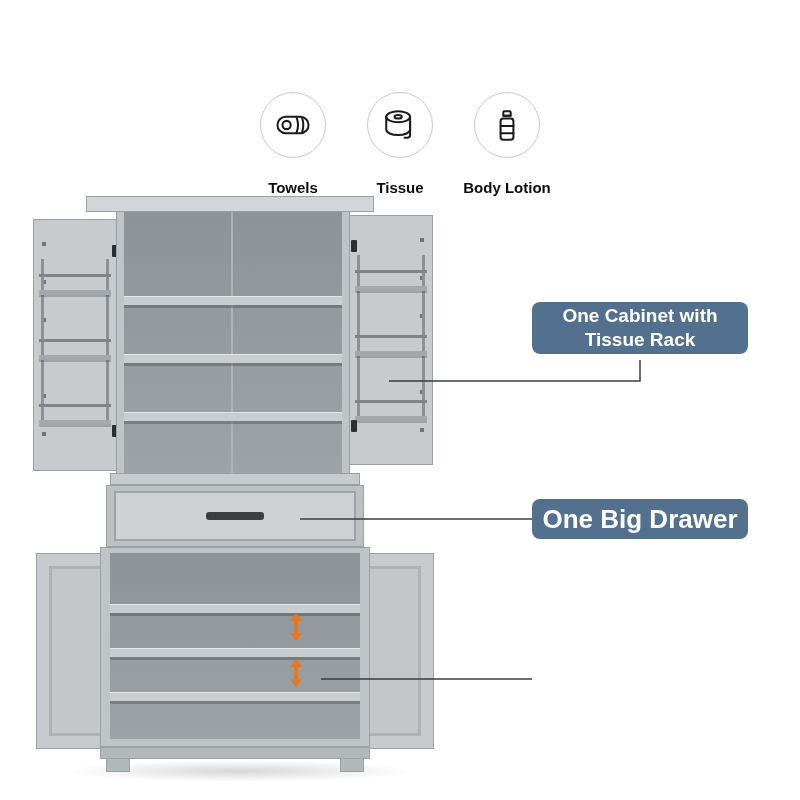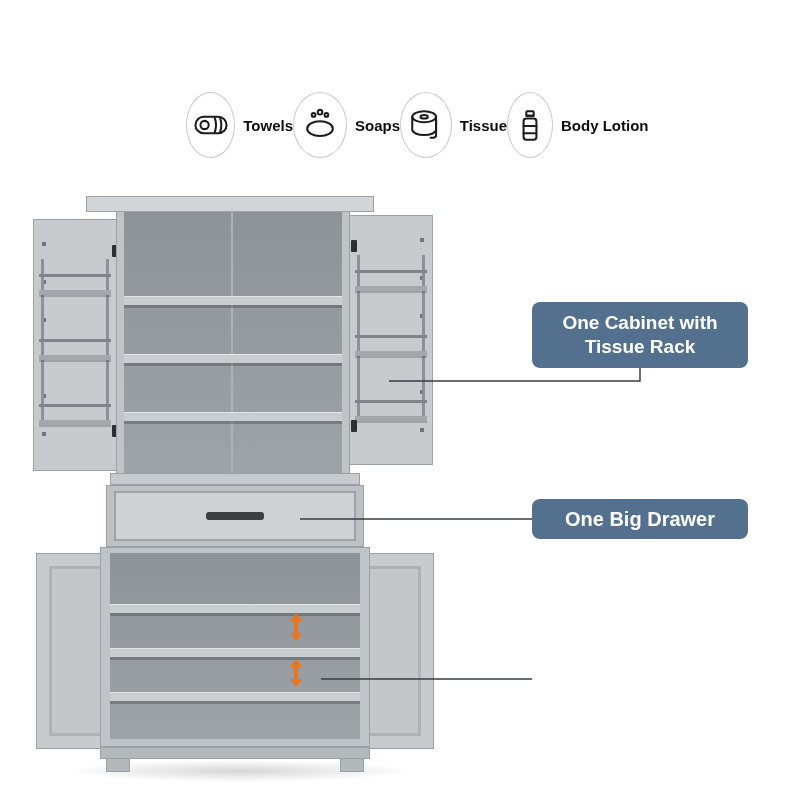--- a/index.html
+++ b/index.html
@@ -11,21 +11,21 @@
   .title {
     position:absolute; top:20px; left:0; width:100%;
     text-align:center; font-size:42px; font-weight:900;
     letter-spacing:1px; color:var(--title-color,#111);
   }
   
   .features {
     position:absolute; top:92px; left:0; width:100%;
     display:flex; justify-content:center;
   }
-  .feature { width:107px; display:flex; align-items:center; gap:8px; }
+  .feature { width:107px; display:flex; flex-direction:column; align-items:center; gap:21px; }
   .feature-circle {
     width:64px; height:64px; border:1.5px solid #c9c9c9; border-radius:50%;
     background:#fff; display:flex; align-items:center; justify-content:center;
   }
   .feature-circle svg { width:44px; height:44px; stroke:#1b1b1b; stroke-width:2.2;
     fill:none; stroke-linecap:round; stroke-linejoin:round; }
   .feature-label { font-size:15px; font-weight:700; color:#0d0d0d; white-space:nowrap; }
   
   .panel { position:absolute; background:#c7cbcd; border:1px solid #9aa0a3; box-sizing:border-box; }
   .interior { position:absolute; background:linear-gradient(#8d9398,#9da3a7); }
@@ -47,22 +47,22 @@
   .floor-shadow { position:absolute; border-radius:50%;
     background:radial-gradient(ellipse at center, rgba(0,0,0,0.16), rgba(0,0,0,0) 70%); }
   .uarrow { position:absolute; width:14px; height:30px; color:var(--arrow-accent,#e8761e); }
   
   .callout {
     position:absolute; width:216px; border-radius:8px;
     background:var(--callout-bg,#53718f); color:var(--callout-text,#fff);
     display:flex; flex-direction:column; align-items:center; justify-content:center;
     font-weight:700; text-align:center;
   }
-  .callout-rack  { left:532px; top:302px; height:66px; font-size:19px; line-height:1.25;align-items:center; }
-  .callout-drawer{ left:532px; top:499px; height:40px; font-size:20px;text-align:center; }
+  .callout-rack  { left:532px; top:302px; height:52px; font-size:19px; line-height:1.25;align-items:center; }
+  .callout-drawer{ left:532px; top:499px; height:40px; font-size:26px;text-align:center; }
   .callout-shelf { left:532px; top:659px; height:40px; font-size:20px; }
   .connectors { position:absolute; left:0; top:0; width:800px; height:800px; pointer-events:none; }
   .connectors polyline { fill:none; stroke:#383d41; stroke-width:1.5; }
 </style>
 </head>
 <body>
 
 <div class="stage">
 
 
@@ -70,31 +70,20 @@
     <div class="feature">
       <div class="feature-circle">
         <svg viewBox="0 0 48 48">
           <rect x="7" y="15" width="34" height="18" rx="9"></rect>
           <circle cx="17" cy="24" r="4.5"></circle>
           <path d="M28 16 q3 8 0 16"></path>
           <path d="M34 16.5 q2.5 7.5 0 15"></path>
         </svg>
       </div>
       <div class="feature-label">Towels</div>
-    </div>
-    <div class="feature">
-      <div class="feature-circle">
-        <svg viewBox="0 0 48 48">
-          <ellipse cx="24" cy="28" rx="14" ry="8"></ellipse>
-          <circle cx="17" cy="13" r="2"></circle>
-          <circle cx="24" cy="10" r="2.5"></circle>
-          <circle cx="31" cy="13" r="2"></circle>
-        </svg>
-      </div>
-      <div class="feature-label">Soaps</div>
     </div>
     <div class="feature">
       <div class="feature-circle">
         <svg viewBox="0 0 48 48">
           <ellipse cx="22" cy="15" rx="13" ry="6"></ellipse>
           <path d="M9 15 v14 a13 6 0 0 0 26 0 v-14"></path>
           <ellipse cx="22" cy="15" rx="4" ry="2"></ellipse>
           <path d="M35 19 v16 q0 3 -3 3 h-3"></path>
         </svg>
       </div>

